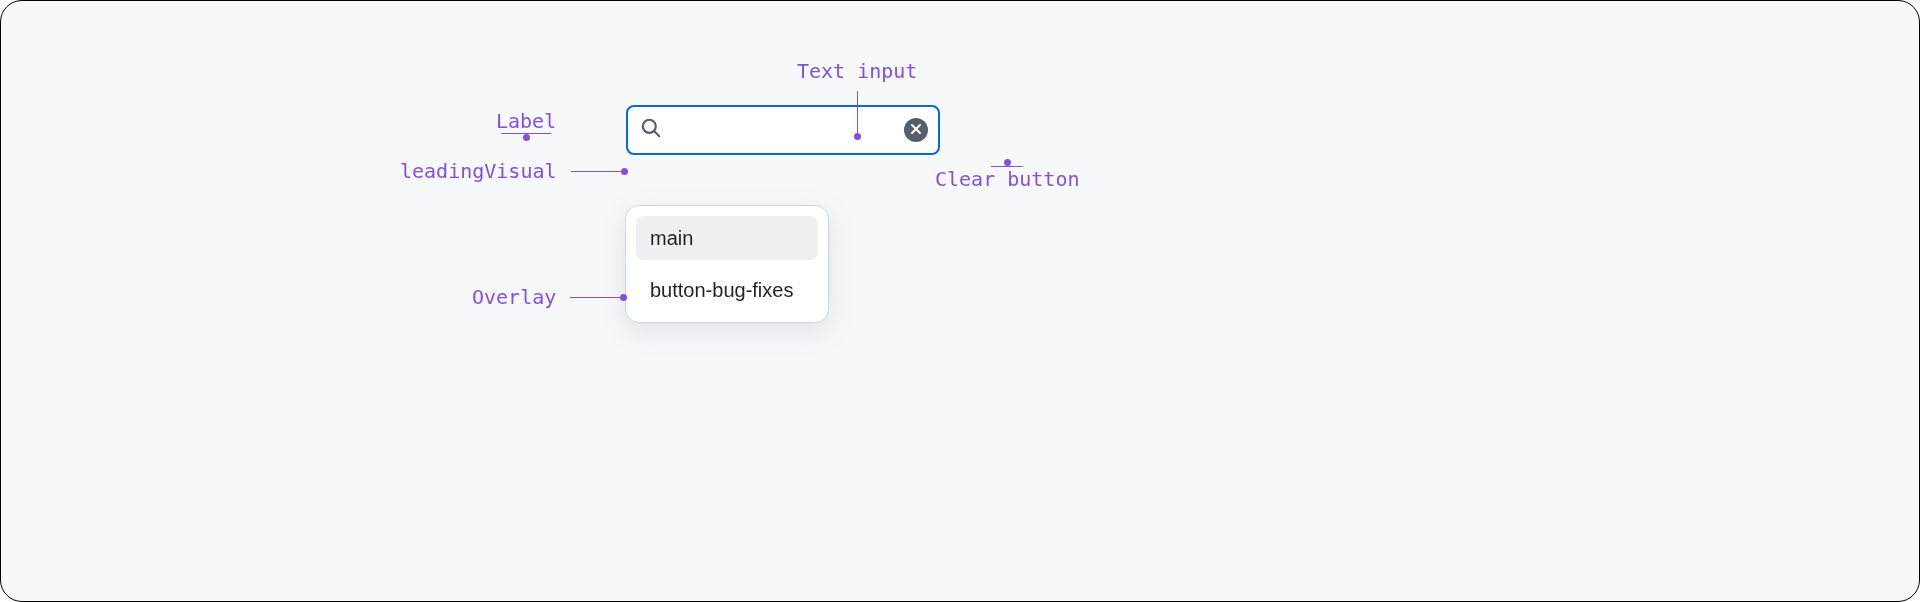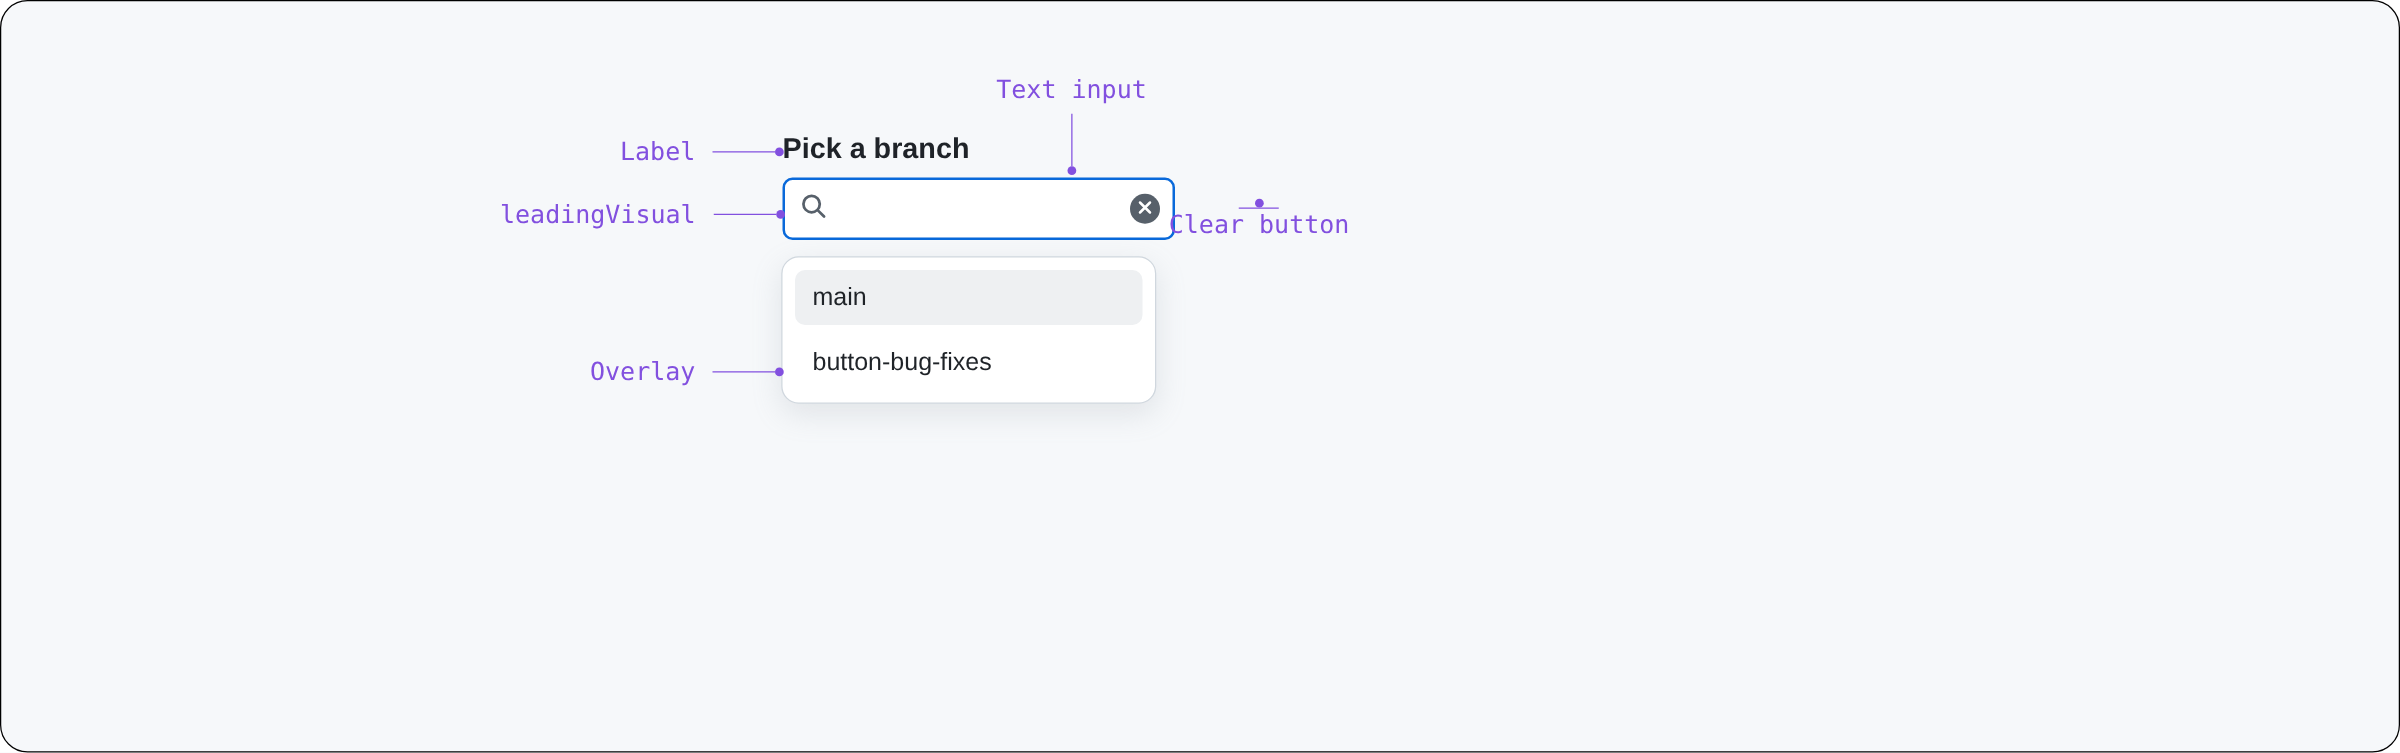--- a/index.html
+++ b/index.html
@@ -65,21 +65,21 @@
     color: #ffffff;
     display: flex;
     align-items: center;
     justify-content: center;
   }
 
   .overlay {
     position: absolute;
     left: -1px;
     top: 100px;
-    width: 300px;
+    width: 204px;
     background: #ffffff;
     border: 1px solid #d0d7de;
     border-radius: 14px;
     padding: 10px;
     box-shadow: 0 8px 24px rgba(140,149,159,0.2);
   }
   .overlay-item {
     display: flex;
     align-items: center;
     height: 44px;
@@ -134,21 +134,20 @@
   .ann-top .gap-v { height: 8px; }
 
 </style>
 </head>
 <body>
 
 <div class="canvas">
 
   <div class="component">
 
-    <div class="label">Pick a branch</div>
 
     <div class="text-input">
       <span class="search-icon">
         <svg width="22" height="22" viewBox="0 0 16 16" fill="none">
           <circle cx="6.75" cy="6.75" r="4.75" stroke="currentColor" stroke-width="1.6"></circle>
           <line x1="10.4" y1="10.4" x2="14" y2="14" stroke="currentColor" stroke-width="1.6" stroke-linecap="round"></line>
         </svg>
       </span>
       <input class="input-field" type="text" value="" style="">
       <button class="clear-btn">
@@ -171,21 +170,21 @@
     </div>
   </div>
 
   <div class="annotation ann-top" style="left:796px; top:58px;">
     <span>Text input</span>
     <div class="gap-v"></div>
     <div class="line-v" style="height:42px;"></div>
     <div class="dot-top"></div>
   </div>
 
-  <div class="annotation ann-left" style="left:495px; top:108px;">
+  <div class="annotation ann-left" style="left:495px; top:108px;flex-direction:column;">
     <span>Label</span>
     <div class="gap"></div>
     <div class="line-h" style="width:50px;"></div>
     <div class="dot"></div>
   </div>
 
   <div class="annotation ann-left" style="left:399px; top:158px;align-items:center;">
     <span>leadingVisual</span>
     <div class="gap"></div>
     <div class="line-h" style="width:50px;"></div>

